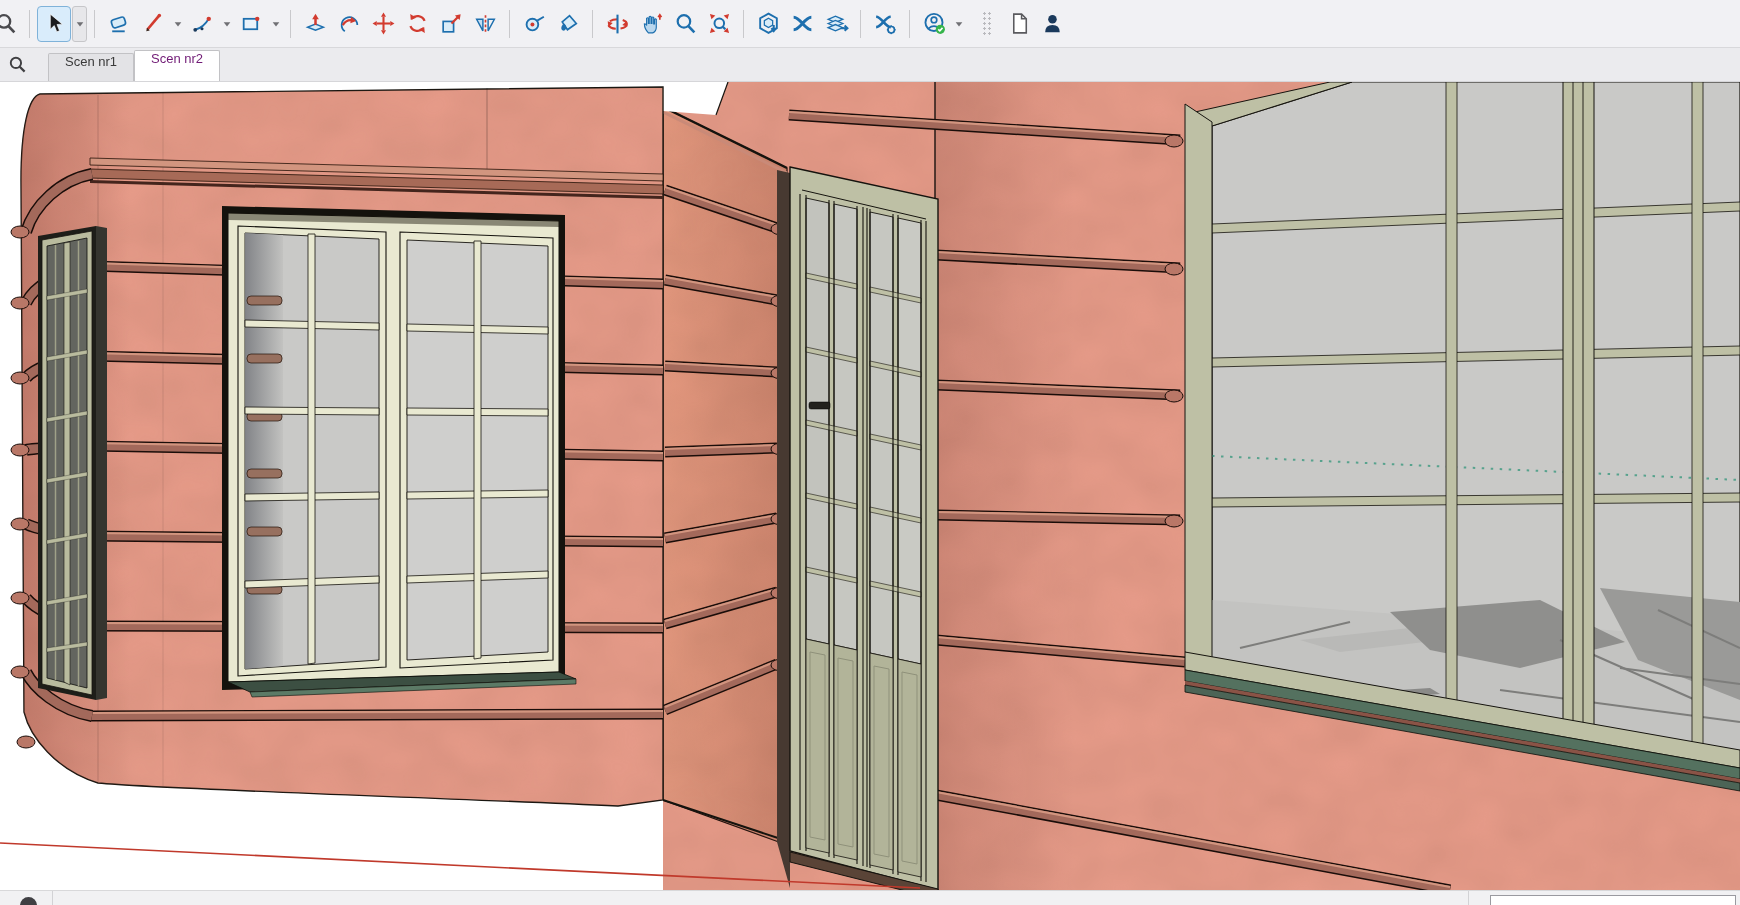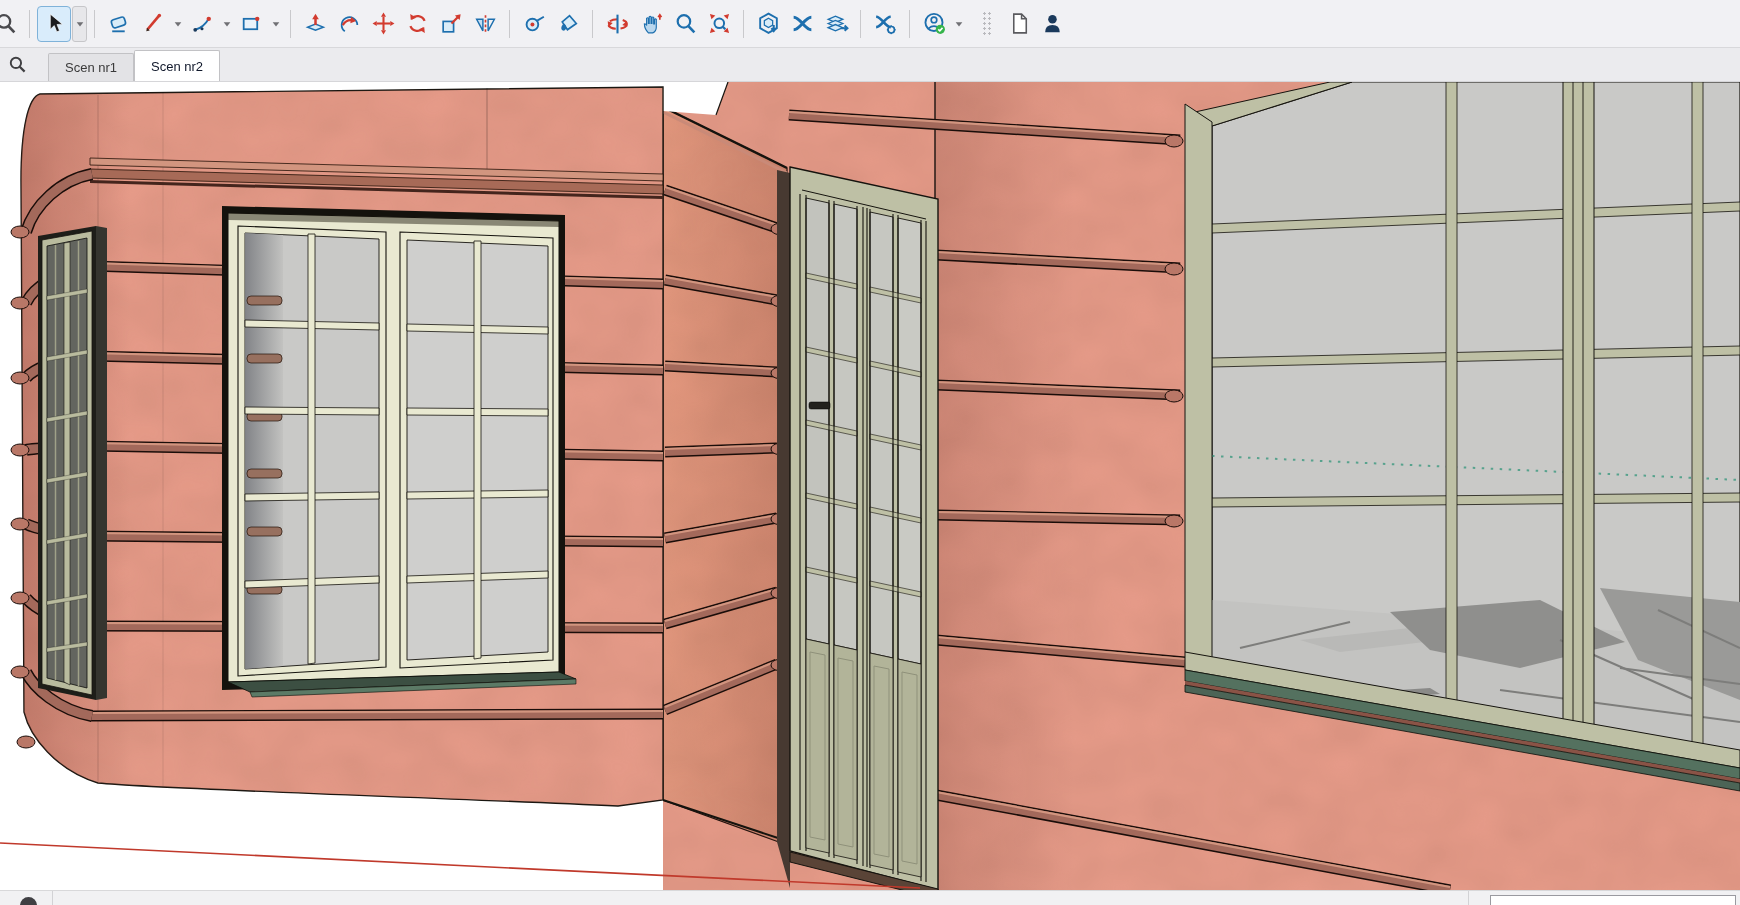--- a/index.html
+++ b/index.html
@@ -22,25 +22,25 @@
   .tbtn.active{background:#d9ecfb;border:1px solid #7fb2d9}
   .dd{width:15px;height:36px;display:flex;align-items:center;justify-content:center;cursor:pointer;flex:0 0 auto}
   .dd.boxed{background:#e7e7ea;border:1px solid #c6c6c9;border-radius:3px;margin-left:1px}
   .sep{width:1px;height:28px;background:#c9c9cc;margin:0 7px;flex:0 0 auto}
   .grip{width:10px;height:26px;margin:0 10px 0 16px;flex:0 0 auto;
     background-image:radial-gradient(#b9b9bd 1px,transparent 1.2px);background-size:5px 5px}
   
   .tabbar{height:34px;background:var(--tabbar-bg);display:flex;align-items:flex-end;position:relative;
     border-bottom:1px solid #d6d6d9}
   .tabbar .searchicon{position:absolute;left:8px;top:7px;cursor:pointer}
-  .tab{height:28px;min-width:82px;padding:0 16px;display:flex;align-items:center;justify-content:center;
+  .tab{height:28px;min-width:82px;padding:0 16px;display:flex;justify-content:center;
     font-size:13px;color:#3a3a3a;background:var(--tab-inactive);border:1px solid #c2c2c5;border-bottom:none;
     border-radius:2px 2px 0 0;cursor:pointer}
   .tab:first-of-type{margin-left:48px}
-  .tab.active{background:#fff;color:#0f172a;height:31px;position:relative;z-index:2}
+  .tab.active{background:#fff;color:#701a75;height:31px;position:relative;z-index:2}
   
   .viewport{height:808px;position:relative;background:#fff;cursor:crosshair}
   .viewport svg{display:block}
   
   .statusbar{height:15px;background:var(--status-bg);border-top:1px solid #d8d8da;position:relative;overflow:hidden}
   .helpdot{position:absolute;left:20px;top:6px;width:17px;height:17px;border-radius:50%;
     background:#3f3f43;cursor:pointer}
   .st-sep1{position:absolute;left:52px;top:0;width:1px;height:15px;background:#d2d2d5}
   .st-sep2{position:absolute;left:1468px;top:0;width:1px;height:15px;background:#d2d2d5}
   .measure{position:absolute;left:1490px;top:4px;width:246px;height:18px;border:1px solid #9a9aa0;

